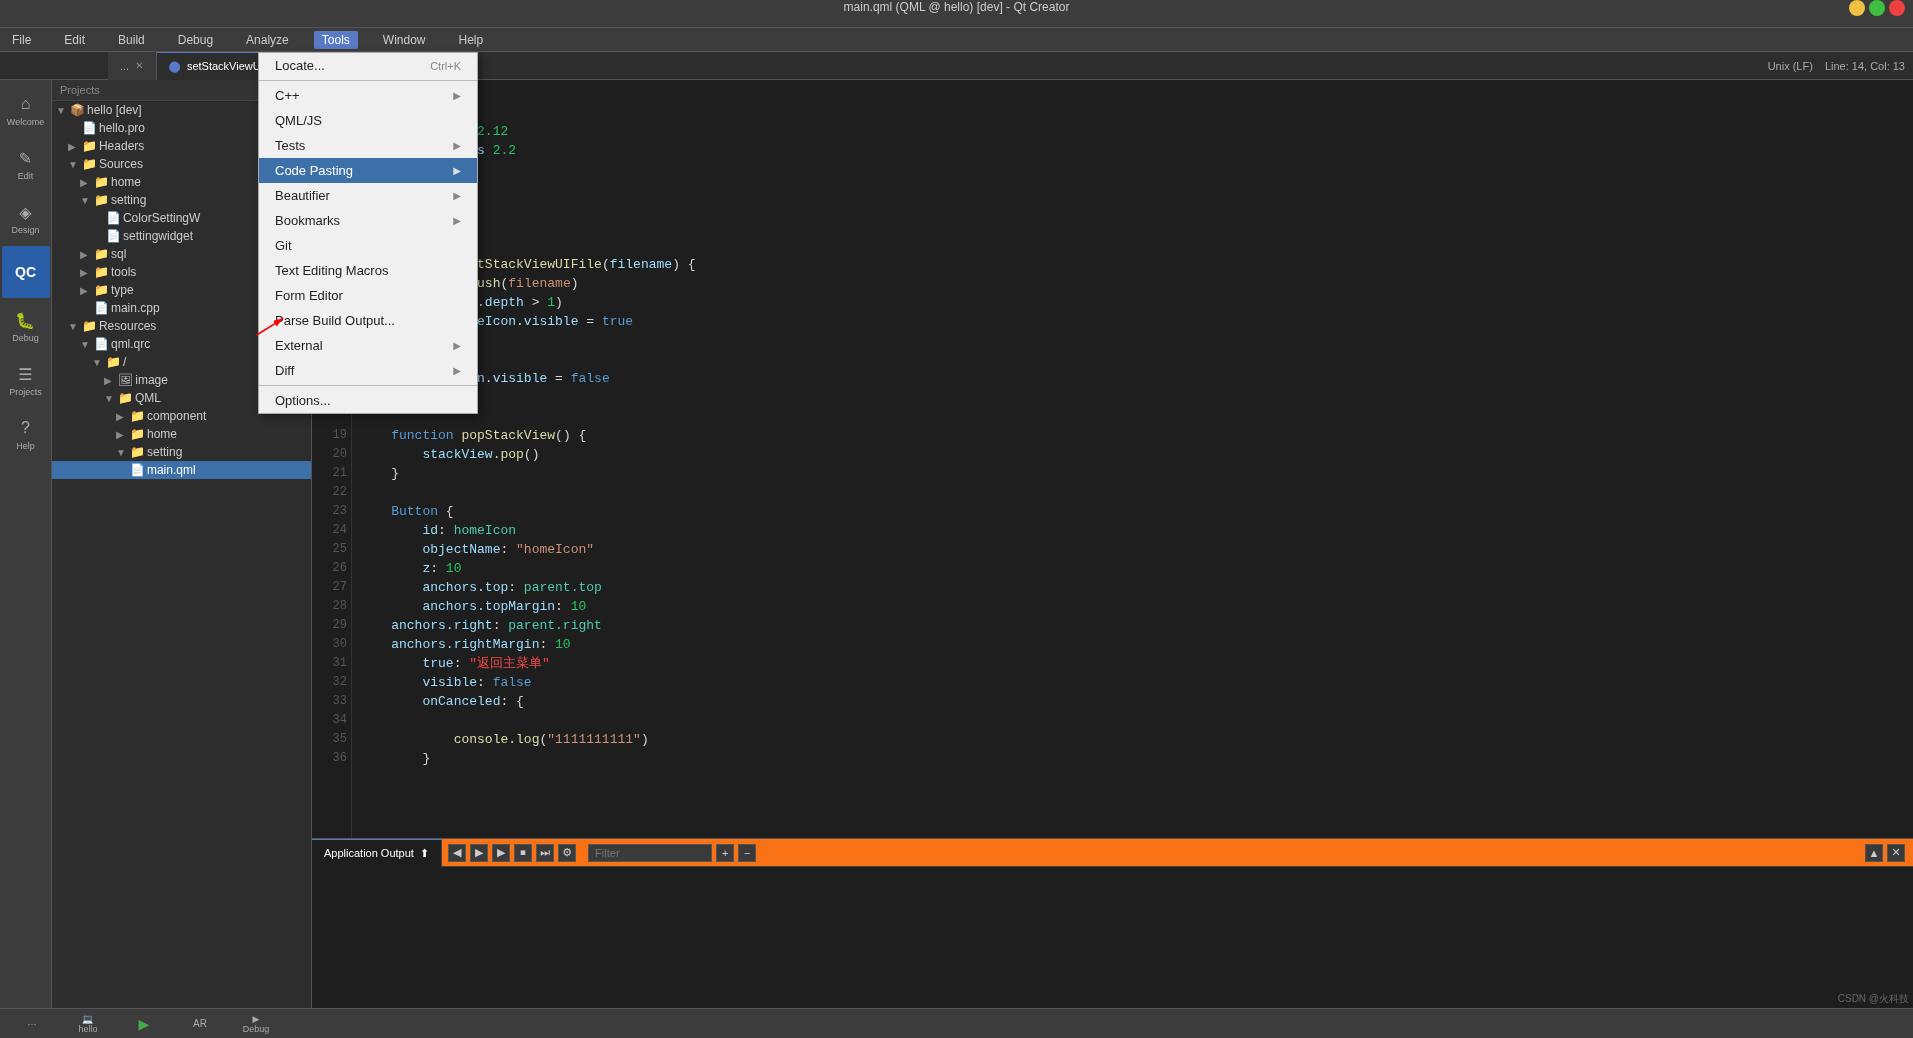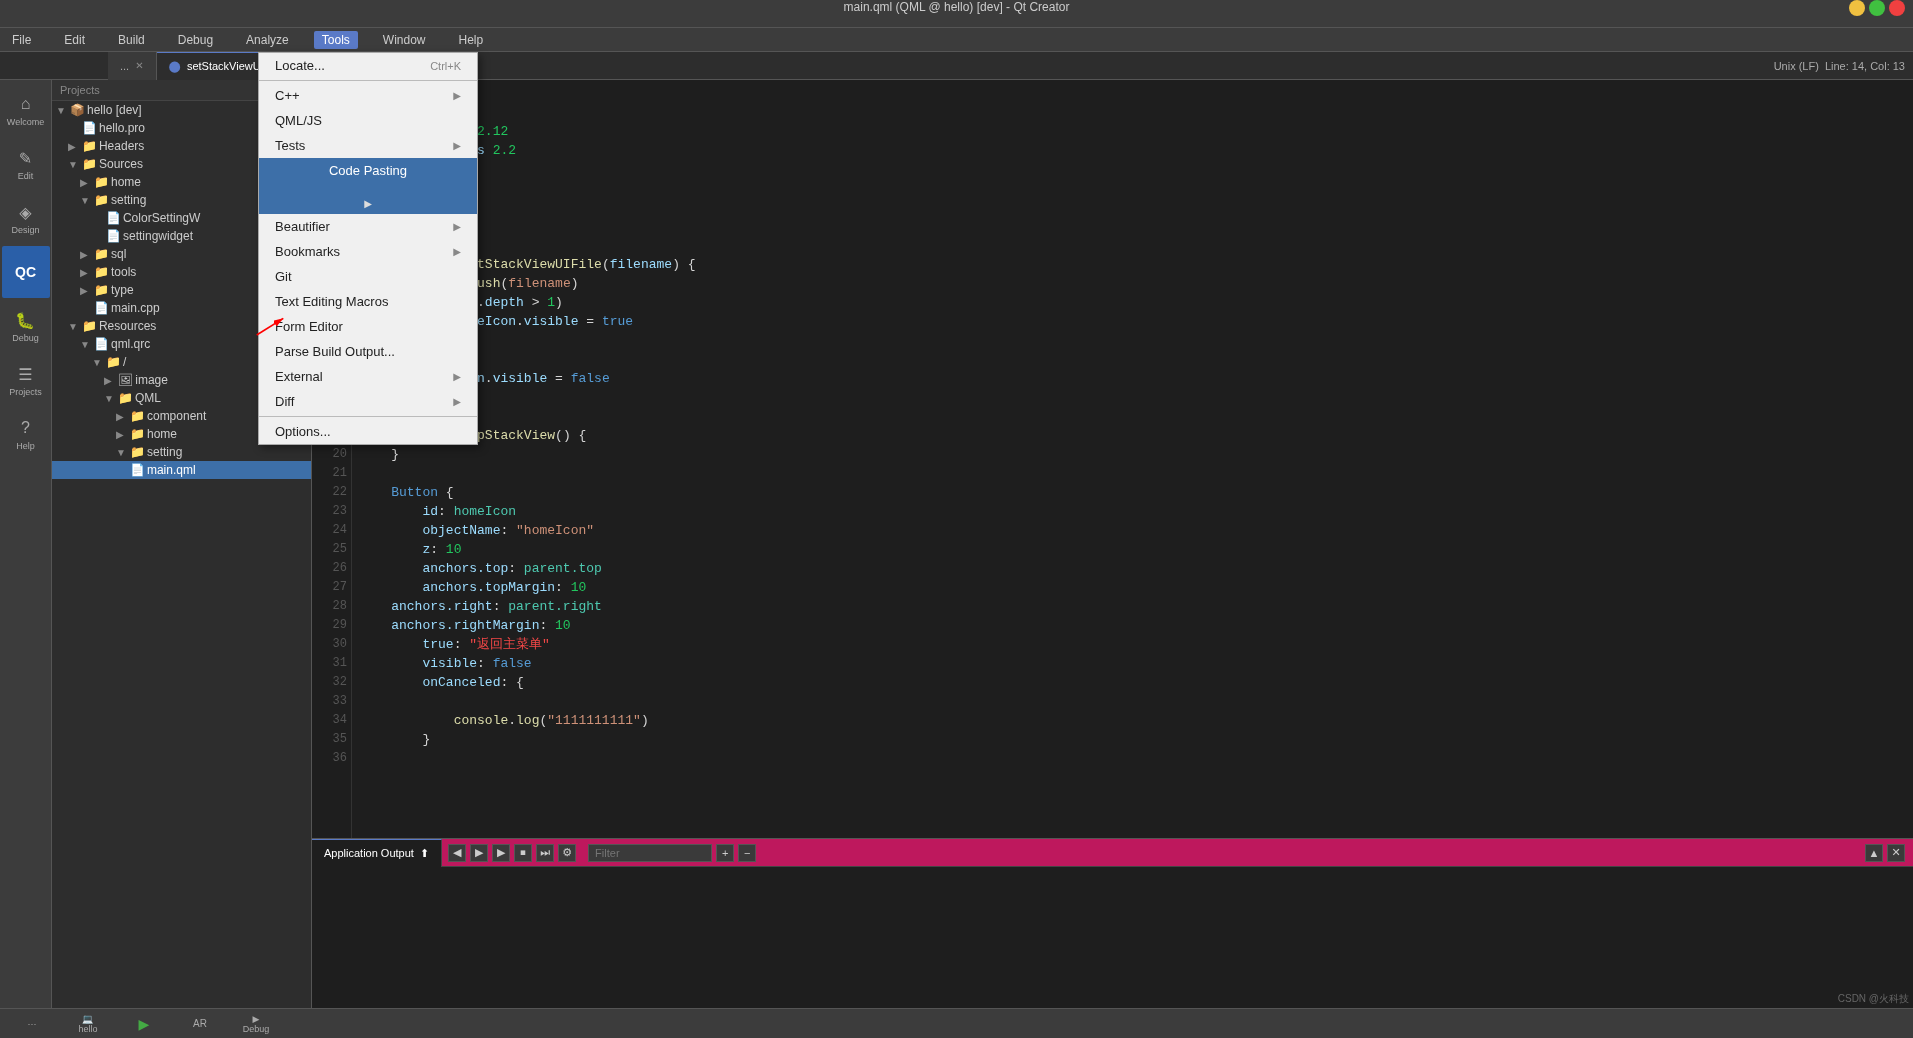--- a/index.html
+++ b/index.html
@@ -91,21 +91,21 @@
       border-top: 1px solid #5a7ac7;
     }
     .tab .close-x {
       font-size: 10px;
       color: #888;
     }
     .tab-right-info {
       margin-left: auto;
       display: flex;
       align-items: center;
-      gap: 6px;
+      gap: 12px;
       padding-right: 8px;
       font-size: 11px;
       color: #aaa;
     }
 
     
     .main-layout {
       display: flex;
       height: calc(1038px - 28px - 24px - 28px);
     }
@@ -229,21 +229,21 @@
     
     .bottom-panel {
       height: 200px;
       background: #1e1e1e;
       border-top: 1px solid #555;
       display: flex;
       flex-direction: column;
     }
     .bottom-tabs {
       height: 28px;
-      background: #be185d;
+      background: #f97316;
       display: flex;
       align-items: center;
       border-bottom: 1px solid #444;
     }
     .bottom-tab {
       padding: 0 12px;
       height: 28px;
       display: flex;
       align-items: center;
       font-size: 11px;
@@ -300,21 +300,21 @@
       display: flex;
       align-items: center;
       padding: 5px 16px;
       cursor: pointer;
       justify-content: space-between;
       gap: 20px;
     }
     .menu-row .shortcut { color: #888; font-size: 11px; margin-left: auto; }
     .menu-row .arrow-r { color: #888; font-size: 10px; }
     .menu-divider { height: 1px; background: #bbb; margin: 2px 0; }
-    .menu-row.highlighted { background: #3d6fa8; color: #fff; flex-direction: column; }
+    .menu-row.highlighted { background: #3d6fa8; color: #fff; }
 
     
     .red-arrow {
       position: fixed;
       top: 310px;
       left: 250px;
       width: 40px;
       height: 30px;
       z-index: 400;
     }
@@ -604,20 +604,21 @@
           <div class="code-line">    <span class="kw">function</span> <span class="fn">setStackViewUIFile</span>(<span class="prop">filename</span>) {</div>
           <div class="code-line">    •<span class="prop">tackView</span>.<span class="fn">push</span>(<span class="prop" style="color:#ce9178">filename</span>)</div>
           <div class="code-line">    •(<span class="prop">stackView</span>.<span class="prop">depth</span> &gt; <span class="num">1</span>)</div>
           <div class="code-line">            <span class="prop">homeIcon</span>.<span class="prop">visible</span> = <span class="kw">true</span></div>
           <div class="code-line">        }</div>
           <div class="code-line">&nbsp;</div>
           <div class="code-line">        <span class="prop">homeIcon</span>.<span class="prop">visible</span> = <span class="kw">false</span></div>
           <div class="code-line">&nbsp;</div>
           <div class="code-line">&nbsp;</div>
           <div class="code-line">    <span class="kw">function</span> <span class="fn">popStackView</span>() {</div>
+          <div class="code-line">        <span class="prop">stackView</span>.<span class="fn">pop</span>()</div>
           <div class="code-line">    }</div>
           <div class="code-line">&nbsp;</div>
           <div class="code-line">    <span class="kw">Button</span> {</div>
           <div class="code-line">        <span class="prop">id</span>: <span class="val">homeIcon</span></div>
           <div class="code-line">        <span class="prop">objectName</span>: <span class="str">"homeIcon"</span></div>
           <div class="code-line">        <span class="prop">z</span>: <span class="num">10</span></div>
           <div class="code-line">        <span class="prop">anchors.top</span>: <span class="val">parent.top</span></div>
           <div class="code-line">        <span class="prop">anchors.topMargin</span>: <span class="num">10</span></div>
           <div class="code-line">    <span class="prop">anchors.right</span>: <span class="val">parent.right</span></div>
           <div class="code-line">    <span class="prop">anchors.rightMargin</span>: <span class="num">10</span></div>

